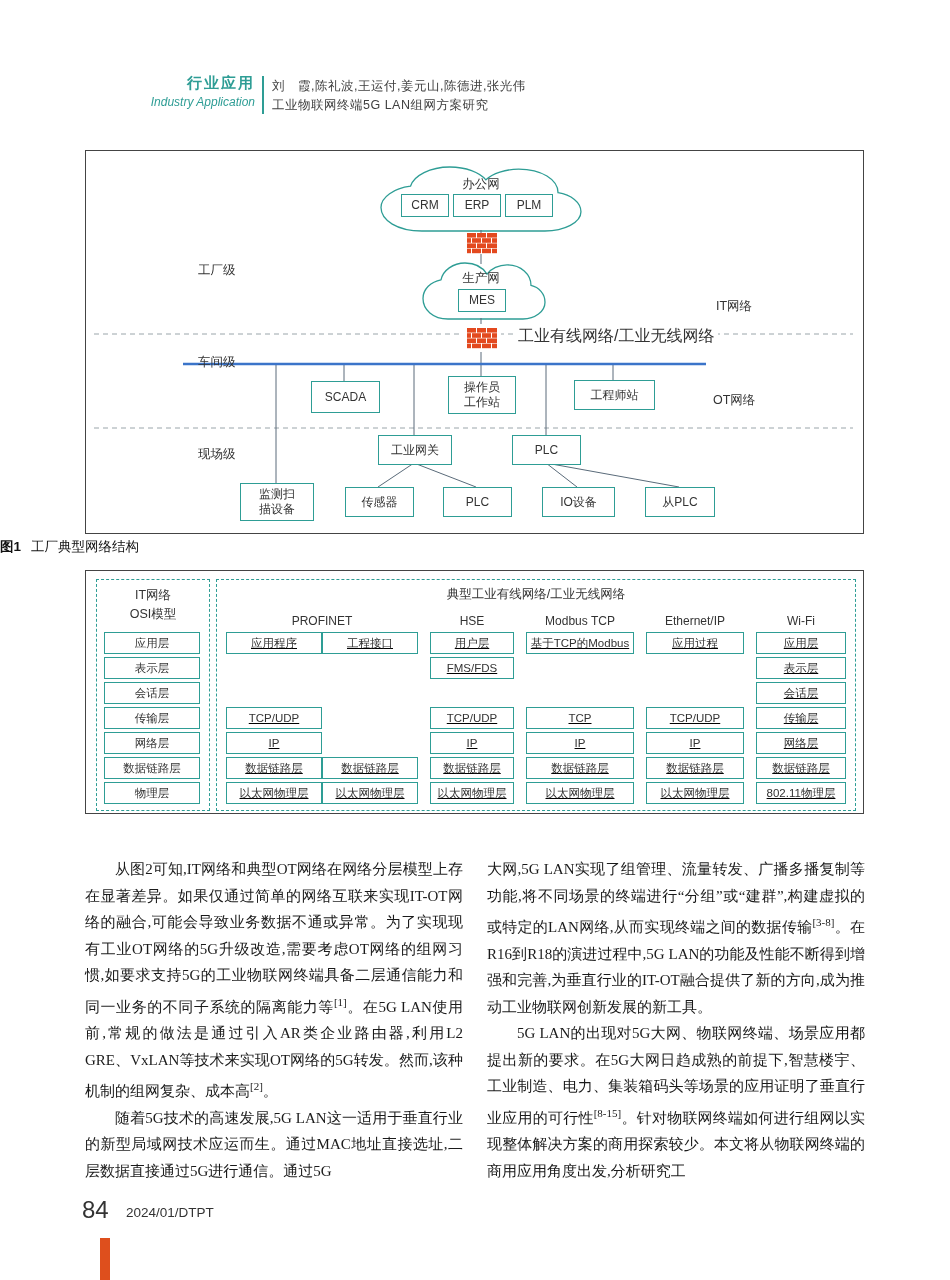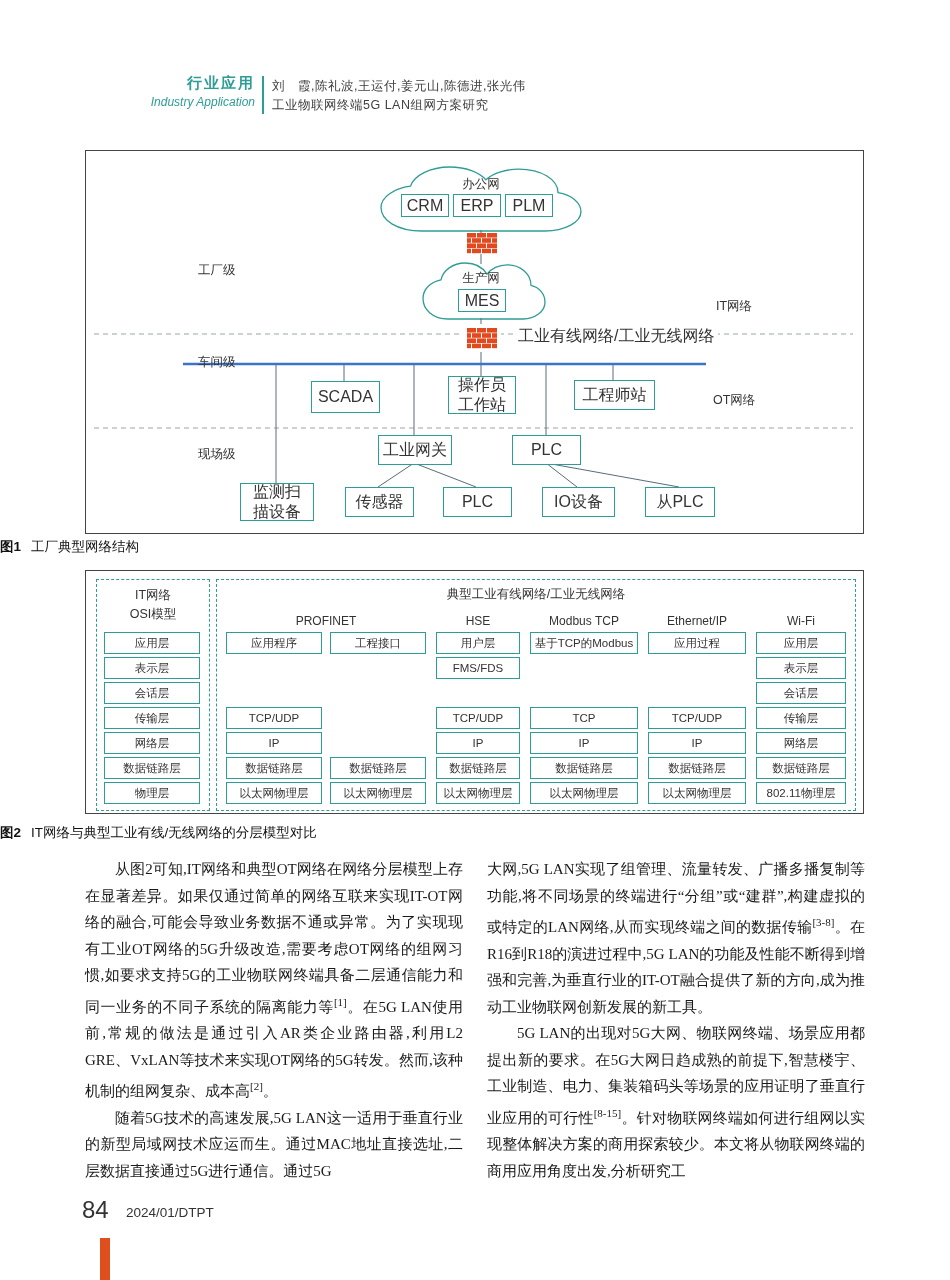--- a/index.html
+++ b/index.html
@@ -16,42 +16,42 @@
   .hdr-title{position:absolute;left:272px;top:97px;font-size:12.5px;color:#404040;letter-spacing:.5px;}
 
   
   .f1{position:absolute;left:85px;top:150px;width:777px;height:382px;border:1px solid #444;}
   .f1 svg{position:absolute;left:0;top:0;}
   .conn{stroke:#5a6b7a;stroke-width:1;}
   .bus{stroke:#3b74c9;stroke-width:2.5;}
   .dash{stroke:#9aa5aa;stroke-width:1;stroke-dasharray:5 4;}
   .cloud{fill:#fff;stroke:#2e9d95;stroke-width:1.3px;}
   .nbox{position:absolute;border:1px solid #2e9d95;background:#fff;display:flex;align-items:center;
-        justify-content:center;text-align:center;font-size:16px;color:#333;white-space:pre-line;line-height:1.25;}
+        justify-content:center;text-align:center;font-size:12px;color:#333;white-space:pre-line;line-height:1.25;}
   .f1-label{position:absolute;text-align:center;font-size:12.5px;color:#333;}
   .lvl{position:absolute;font-size:12.5px;color:#333;}
   .zone{position:absolute;font-size:12.5px;color:#333;}
   .bus-lbl{position:absolute;font-size:16px;color:#333;background:#fff;padding:0 4px;}
 
   
   .caption{position:absolute;left:0;width:950px;font-size:13.5px;color:#111;}
   .cap1{top:538px;} .cap2{top:824px;}
   .cap-label{font-weight:bold;margin-right:10px;}
 
   
   .f2{position:absolute;left:85px;top:570px;width:777px;height:242px;border:1px solid #444;}
   .f2-left{position:absolute;left:10px;top:8px;width:112px;height:230px;border:1px dashed #2e9d95;}
   .f2-right{position:absolute;left:130px;top:8px;width:638px;height:230px;border:1px dashed #2e9d95;}
   .f2-left-head{position:absolute;left:0;top:6px;width:100%;text-align:center;font-size:12.5px;color:#333;line-height:19px;}
   .f2-left-head span{display:block;}
   #osi-col{position:absolute;left:7px;top:52px;width:96px;display:flex;flex-direction:column;gap:3px;}
   .f2-right-head{position:absolute;left:0;top:6px;width:100%;text-align:center;font-size:12.5px;color:#333;}
   .f2-groups{position:absolute;left:9px;top:30px;width:620px;display:flex;justify-content:space-between;}
   .f2-group-head{height:22px;line-height:22px;text-align:center;font-size:12px;color:#333;}
-  .f2-stacks{display:flex;gap:8px;}
+  .f2-stacks{display:flex;text-decoration:underline;}
   .f2-stack{display:flex;flex-direction:column;gap:3px;}
   .f2-cell{height:20px;line-height:20px;border:1px solid #2e9d95;background:#fff;text-align:center;
            font-size:11.5px;color:#333;white-space:nowrap;overflow:hidden;}
   .f2-empty{height:22px;}
 
   
   .bodycol{position:absolute;top:856px;width:378px;}
   .col-left{left:85px;} .col-right{left:487px;}
   .para{margin:0;text-align:justify;font-size:15px;line-height:26.5px;color:#1a1a1a;
         font-family:"Liberation Serif","DejaVu Serif",serif;}
@@ -257,23 +257,20 @@
                 <div class="f2-cell">网络层</div>
                 <div class="f2-cell">数据链路层</div>
                 <div class="f2-cell">802.11物理层</div>
               </div>
             </div>
           </div>
         </div>
     </div>
   </div>
 
-  <div class="caption cap2">
-    <span class="cap-label">图2</span><span>IT网络与典型工业有线/无线网络的分层模型对比</span>
-  </div>
 
   <div class="bodycol col-left">
     <p class="para indent">从图2可知,IT网络和典型OT网络在网络分层模型上存在显著差异。如果仅通过简单的网络互联来实现IT-OT网络的融合,可能会导致业务数据不通或异常。为了实现现有工业OT网络的5G升级改造,需要考虑OT网络的组网习惯,如要求支持5G的工业物联网终端具备二层通信能力和同一业务的不同子系统的隔离能力等<sup>[1]</sup>。在5G LAN使用前,常规的做法是通过引入AR类企业路由器,利用L2 GRE、VxLAN等技术来实现OT网络的5G转发。然而,该种机制的组网复杂、成本高<sup>[2]</sup>。</p>
     <p class="para indent">随着5G技术的高速发展,5G LAN这一适用于垂直行业的新型局域网技术应运而生。通过MAC地址直接选址,二层数据直接通过5G进行通信。通过5G</p>
   </div>
   <div class="bodycol col-right">
     <p class="para">大网,5G LAN实现了组管理、流量转发、广播多播复制等功能,将不同场景的终端进行“分组”或“建群”,构建虚拟的或特定的LAN网络,从而实现终端之间的数据传输<sup>[3-8]</sup>。在R16到R18的演进过程中,5G LAN的功能及性能不断得到增强和完善,为垂直行业的IT-OT融合提供了新的方向,成为推动工业物联网创新发展的新工具。</p>
     <p class="para indent">5G LAN的出现对5G大网、物联网终端、场景应用都提出新的要求。在5G大网日趋成熟的前提下,智慧楼宇、工业制造、电力、集装箱码头等场景的应用证明了垂直行业应用的可行性<sup>[8-15]</sup>。针对物联网终端如何进行组网以实现整体解决方案的商用探索较少。本文将从物联网终端的商用应用角度出发,分析研究工</p>
   </div>
 

